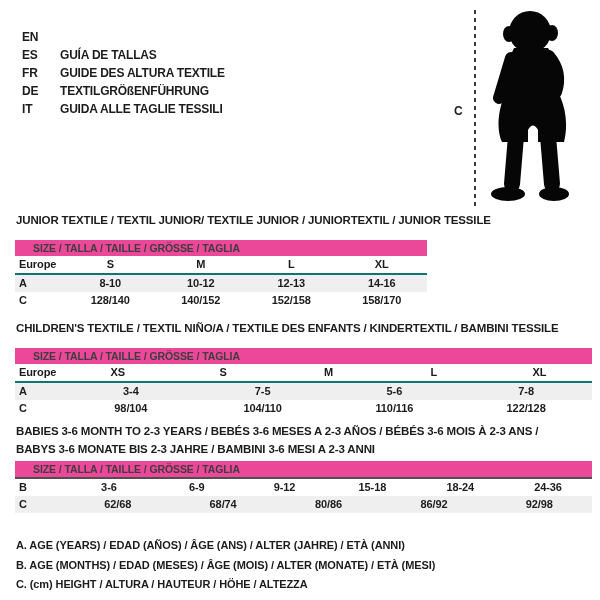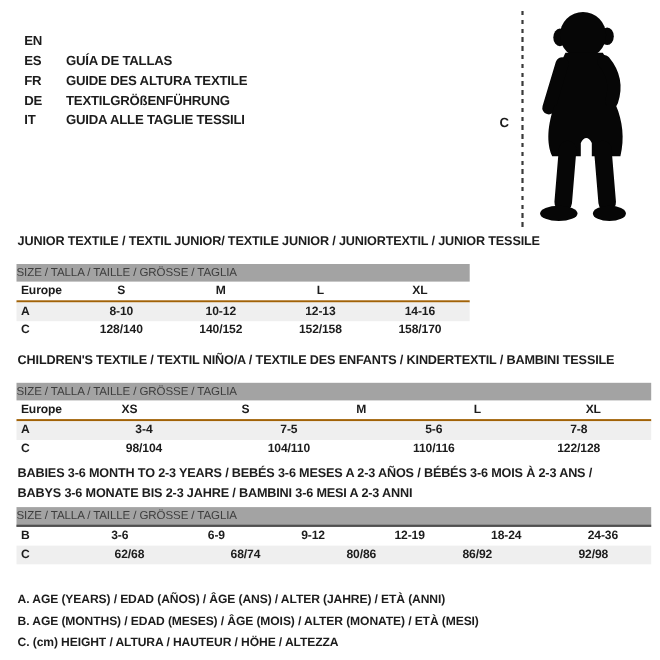--- a/index.html
+++ b/index.html
@@ -25,24 +25,24 @@
   .sec-title{left:16px;font-size:11.5px;font-weight:bold;letter-spacing:-0.15px;white-space:nowrap}
   .st1{top:214px}
   .st2{top:322px}
   .st3{top:422px;line-height:18px}
 
   
   .tbl{position:absolute;left:15px}
   .t1{top:240px;width:412px}
   .t2{top:348px;width:577px}
   .t3{top:461px;width:577px}
-  .bar{height:16px;line-height:16px;background:#a3a3a3;font-size:10.5px;font-weight:normal;
-       color:#3d3d3d;padding-left:0;letter-spacing:-0.1px}
+  .bar{height:16px;line-height:16px;background:#ec4899;font-size:10.5px;font-weight:bold;
+       color:#3d3d3d;padding-left:18px;letter-spacing:-0.1px}
   .trow{display:flex;height:17px;line-height:17px;font-size:11px;font-weight:bold;letter-spacing:-0.1px}
-  .trow.hdr{border-bottom:2px solid #a16207}
+  .trow.hdr{border-bottom:2px solid #0f766e}
   .trow.stripe{background:#efefef}
   .t3 .bar{border-bottom:2px solid #4f4f4f}
   .lab{width:50px;padding-left:4px;box-sizing:border-box}
   .val{flex:1;text-align:center}
 
   
   .notes{left:16px;top:536px;font-size:11px;font-weight:bold;line-height:19.5px;letter-spacing:-0.1px}
   .note{white-space:nowrap}
 </style>
 </head>
@@ -147,21 +147,21 @@
   <div>BABIES 3-6 MONTH TO 2-3 YEARS / BEBÉS 3-6 MESES A 2-3 AÑOS / BÉBÉS 3-6 MOIS À 2-3 ANS /</div>
   <div>BABYS 3-6 MONATE BIS 2-3 JAHRE / BAMBINI 3-6 MESI A 2-3 ANNI</div>
 </div>
 <div class="tbl t3">
   <div class="bar">SIZE / TALLA / TAILLE / GRÖSSE / TAGLIA</div>
   <div class="trow">
     <div class="lab">B</div>
     <div class="val">3-6</div>
     <div class="val">6-9</div>
     <div class="val">9-12</div>
-    <div class="val">12-19</div>
+    <div class="val">15-18</div>
     <div class="val">18-24</div>
     <div class="val">24-36</div>
   </div>
   <div class="trow stripe">
     <div class="lab">C</div>
     <div class="val">62/68</div>
     <div class="val">68/74</div>
     <div class="val">80/86</div>
     <div class="val">86/92</div>
     <div class="val">92/98</div>

